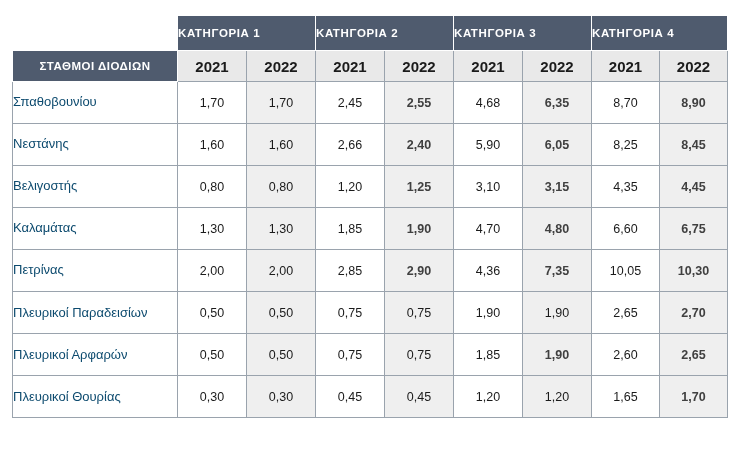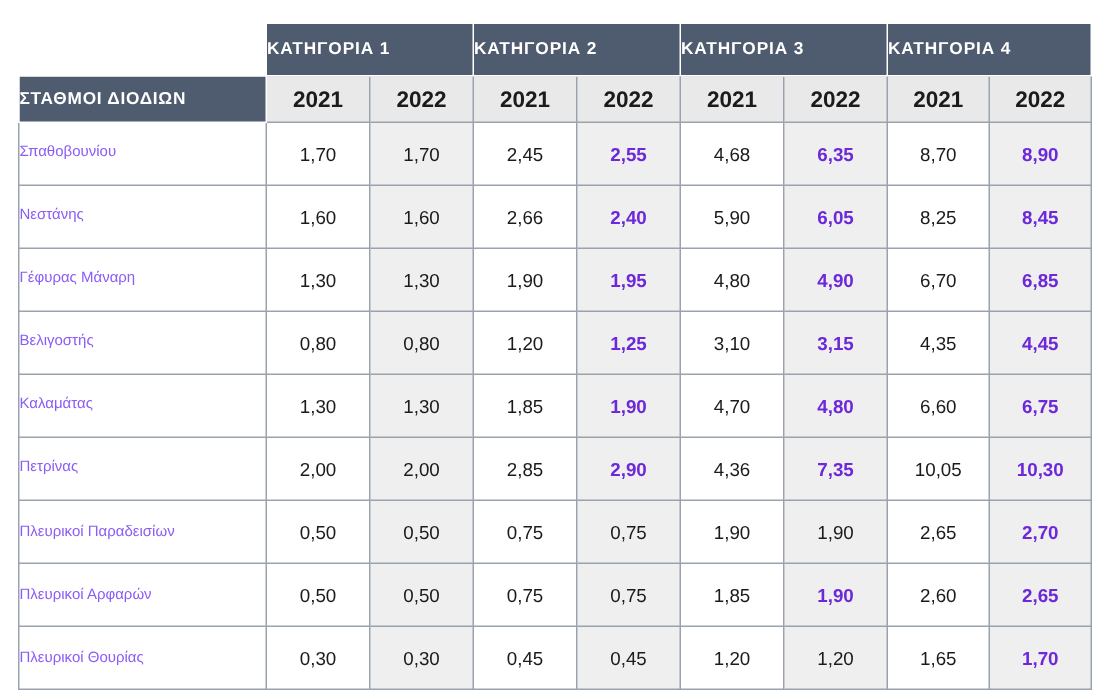--- a/index.html
+++ b/index.html
@@ -50,58 +50,58 @@
     vertical-align: middle;
     border: 1px solid #ffffff !important;
   }
   
   .stations-head {
     background: #4f5b6e;
     color: #ffffff;
     font-size: 11.5px;
     font-weight: bold;
     letter-spacing: 0.5px;
-    text-align: left;
+    text-align: center;
     height: 30px;
     vertical-align: middle;
     border: 1px solid #ffffff !important;
   }
   .year-head {
     background: #e9e9e9;
     color: #1b1b1b;
     font-size: 15px;
     font-weight: bold;
     text-align: center;
     height: 30px;
     vertical-align: middle;
   }
   
   .station-cell {
     text-align: left;
     padding: 0 0 0 10px;
-    font-size: 10px;
-    color: #8b5cf6;
+    font-size: 13px;
+    color: #0c4a6e;
     height: 41px;
     vertical-align: middle;
     line-height: 1.25;
     background: #ffffff;
   }
   .val {
     text-align: center;
     font-size: 12.5px;
     color: #1b1b1b;
     height: 41px;
     vertical-align: middle;
     background: #ffffff;
   }
   .val.shaded {
     background: #efefef;
   }
   .val.red {
-    color: #6d28d9;
+    color: #404040;
     font-weight: bold;
   }
   .two-line {
     line-height: 1.2;
   }
 </style>
 </head>
 <body>
 
 <div class="sheet">
@@ -154,31 +154,20 @@
           <td class="val">1,60</td>
           <td class="val shaded">1,60</td>
           <td class="val">2,66</td>
           <td class="val shaded red">2,40</td>
           <td class="val">5,90</td>
           <td class="val shaded red">6,05</td>
           <td class="val">8,25</td>
           <td class="val shaded red">8,45</td>
         </tr>
         <tr>
-          <td class="station-cell">Γέφυρας Μάναρη</td>
-          <td class="val">1,30</td>
-          <td class="val shaded">1,30</td>
-          <td class="val">1,90</td>
-          <td class="val shaded red">1,95</td>
-          <td class="val">4,80</td>
-          <td class="val shaded red">4,90</td>
-          <td class="val">6,70</td>
-          <td class="val shaded red">6,85</td>
-        </tr>
-        <tr>
           <td class="station-cell">Βελιγοστής</td>
           <td class="val">0,80</td>
           <td class="val shaded">0,80</td>
           <td class="val">1,20</td>
           <td class="val shaded red">1,25</td>
           <td class="val">3,10</td>
           <td class="val shaded red">3,15</td>
           <td class="val">4,35</td>
           <td class="val shaded red">4,45</td>
         </tr>

